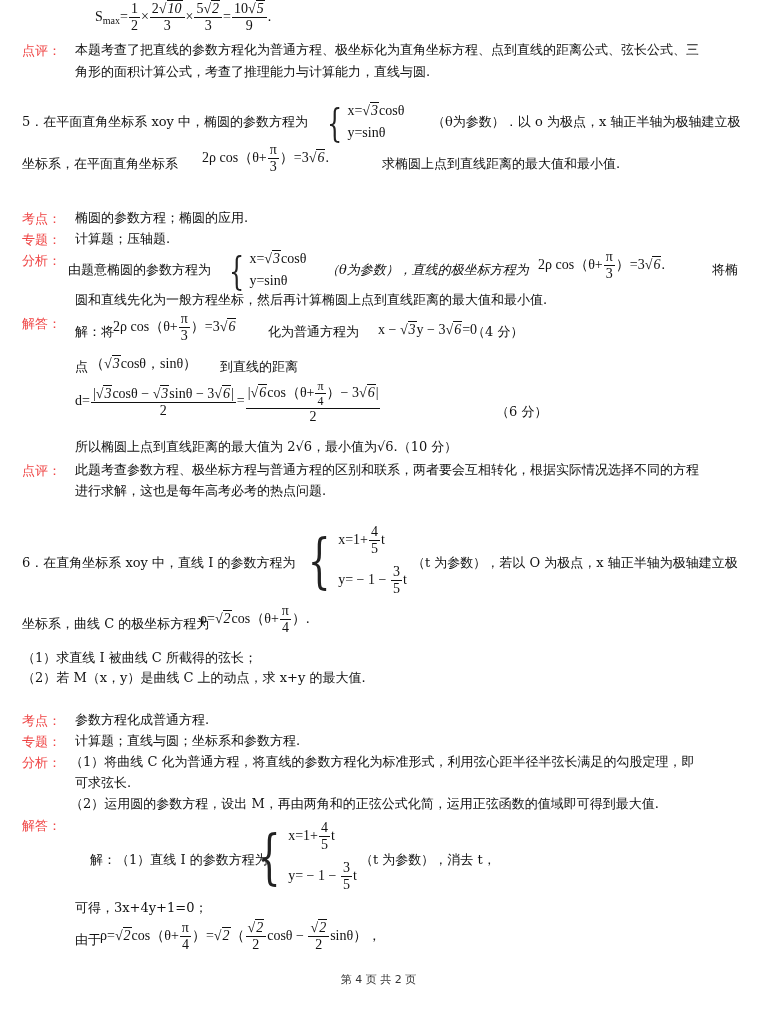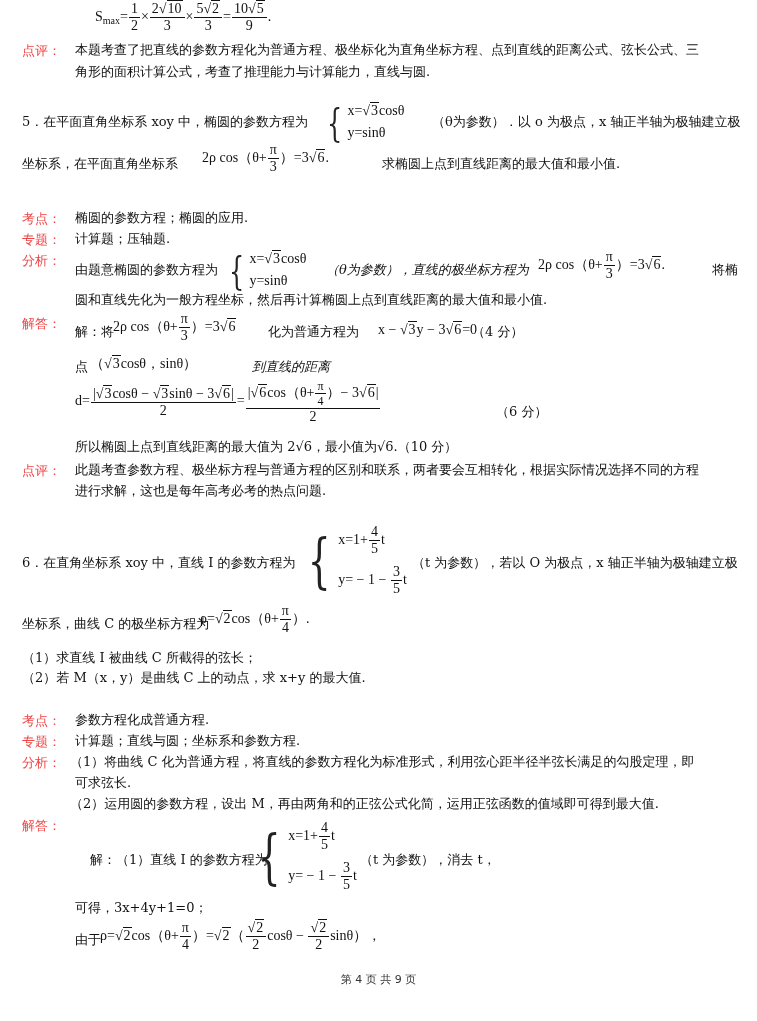--- a/index.html
+++ b/index.html
@@ -8,21 +8,21 @@
     font-family: "DejaVu Serif", "Liberation Serif", serif;
     color: #111; font-size: 13px;
   }
   .abs { position: absolute; white-space: nowrap; }
   .lbl { color: #ef4444; font-size: 13px; }
   .txt { font-size: 13px; line-height: 20px; }
   .math { font-family: "Liberation Serif", "DejaVu Serif", serif; font-size: 14px; }
   .frac { display: inline-flex; flex-direction: column; align-items: center; vertical-align: middle; margin: 0 1px; line-height: 1; }
   .frac .num { border-bottom: 1px solid #111; padding: 0 2px 1px; font-size: 14px; }
   .frac .den { padding-top: 1px; font-size: 14px; }
-  .sqrt { display: inline-block; }
+  .sqrt { display: inline-block; font-style: italic; }
   .sqrt .rad { border-top: 1px solid #111; padding: 0 1px; }
   .brace-sys { display: inline-flex; align-items: center; vertical-align: middle; }
   .brace { font-size: 40px; line-height: 1; transform: scaleX(0.6); font-family: "DejaVu Serif", serif; font-weight: 100; color: #222;}
   .brace-big { font-size: 60px; }
   .sys-lines { display: flex; flex-direction: column; font-size: 14px; line-height: 22px; }
   .sys-lines.tall { line-height: 40px; }
   .sub { font-size: 10px; vertical-align: -3px; }
   .footer { font-family: "DejaVu Sans", "Liberation Sans", sans-serif; font-size: 11px; color: #333; }
 </style>
 </head>
@@ -66,21 +66,21 @@
       <span class="den">3</span>
     </span>）=3<span class="sqrt">√<span class="rad">6</span></span>.
 </div>
 <div class="abs txt" style="left:382px; top:154px;">求椭圆上点到直线距离的最大值和最小值.</div>
 
 <div class="abs lbl" style="left:22px; top:210px;">考点：</div>
 <div class="abs txt" style="left:75px; top:208px;">椭圆的参数方程；椭圆的应用.</div>
 <div class="abs lbl" style="left:22px; top:231px;">专题：</div>
 <div class="abs txt" style="left:75px; top:229px;">计算题；压轴题.</div>
 <div class="abs lbl" style="left:22px; top:252px;">分析：</div>
-<div class="abs txt" style="left:75px; top:260px;text-align:center;">由题意椭圆的参数方程为</div>
+<div class="abs txt" style="left:68px; top:260px;text-align:center;">由题意椭圆的参数方程为</div>
 <div class="abs" style="left:224px; top:248px;">
   <div class="brace-sys">
     <span class="brace">{</span>
     <div class="sys-lines math">
       <span>x=<span class="sqrt">√<span class="rad">3</span></span>cosθ</span>
       <span>y=sinθ</span>
     </div>
   </div>
 </div>
 <div class="abs txt" style="left:326px; top:260px;font-style:italic;">（θ为参数），直线的极坐标方程为</div>
@@ -104,21 +104,21 @@
 <div class="abs txt" style="left:268px; top:322px;">化为普通方程为</div>
 <div class="abs math" style="left:378px; top:322px;text-align:right;">
   x − <span class="sqrt">√<span class="rad">3</span></span>y − 3<span class="sqrt">√<span class="rad">6</span></span>=0
 </div>
 <div class="abs txt" style="left:472px; top:322px;">（4 分）</div>
 
 <div class="abs txt" style="left:75px; top:357px;">点</div>
 <div class="abs math" style="left:90px; top:355px;">
   （<span class="sqrt">√<span class="rad">3</span></span>cosθ，sinθ）
 </div>
-<div class="abs txt" style="left:252px; top:357px;font-style:italic;">到直线的距离</div>
+<div class="abs txt" style="left:220px; top:357px;">到直线的距离</div>
 
 <div class="abs math" style="left:75px; top:380px;">
   d=<span class="frac">
       <span class="num">|<span class="sqrt">√<span class="rad">3</span></span>cosθ − <span class="sqrt">√<span class="rad">3</span></span>sinθ − 3<span class="sqrt">√<span class="rad">6</span></span>|</span>
       <span class="den">2</span>
     </span>=<span class="frac">
       <span class="num">|<span class="sqrt">√<span class="rad">6</span></span>cos（θ+<span class="frac">
           <span class="num" style="font-size:12px">π</span>
           <span class="den" style="font-size:12px">4</span>
         </span>）− 3<span class="sqrt">√<span class="rad">6</span></span>|</span>
@@ -194,13 +194,13 @@
       <span class="den">4</span>
     </span>）=<span class="sqrt">√<span class="rad">2</span></span>（<span class="frac">
       <span class="num"><span class="sqrt">√<span class="rad">2</span></span></span>
       <span class="den">2</span>
     </span>cosθ − <span class="frac">
       <span class="num"><span class="sqrt">√<span class="rad">2</span></span></span>
       <span class="den">2</span>
     </span>sinθ），
 </div>
 
-<div class="abs footer" style="left:0; width:757px; text-align:center; top:972px;">第 4 页 共 9 页</div>
+<div class="abs footer" style="left:0; width:757px; text-align:center; top:972px;">第 4 页 共 2 页</div>
 
 </body></html>

